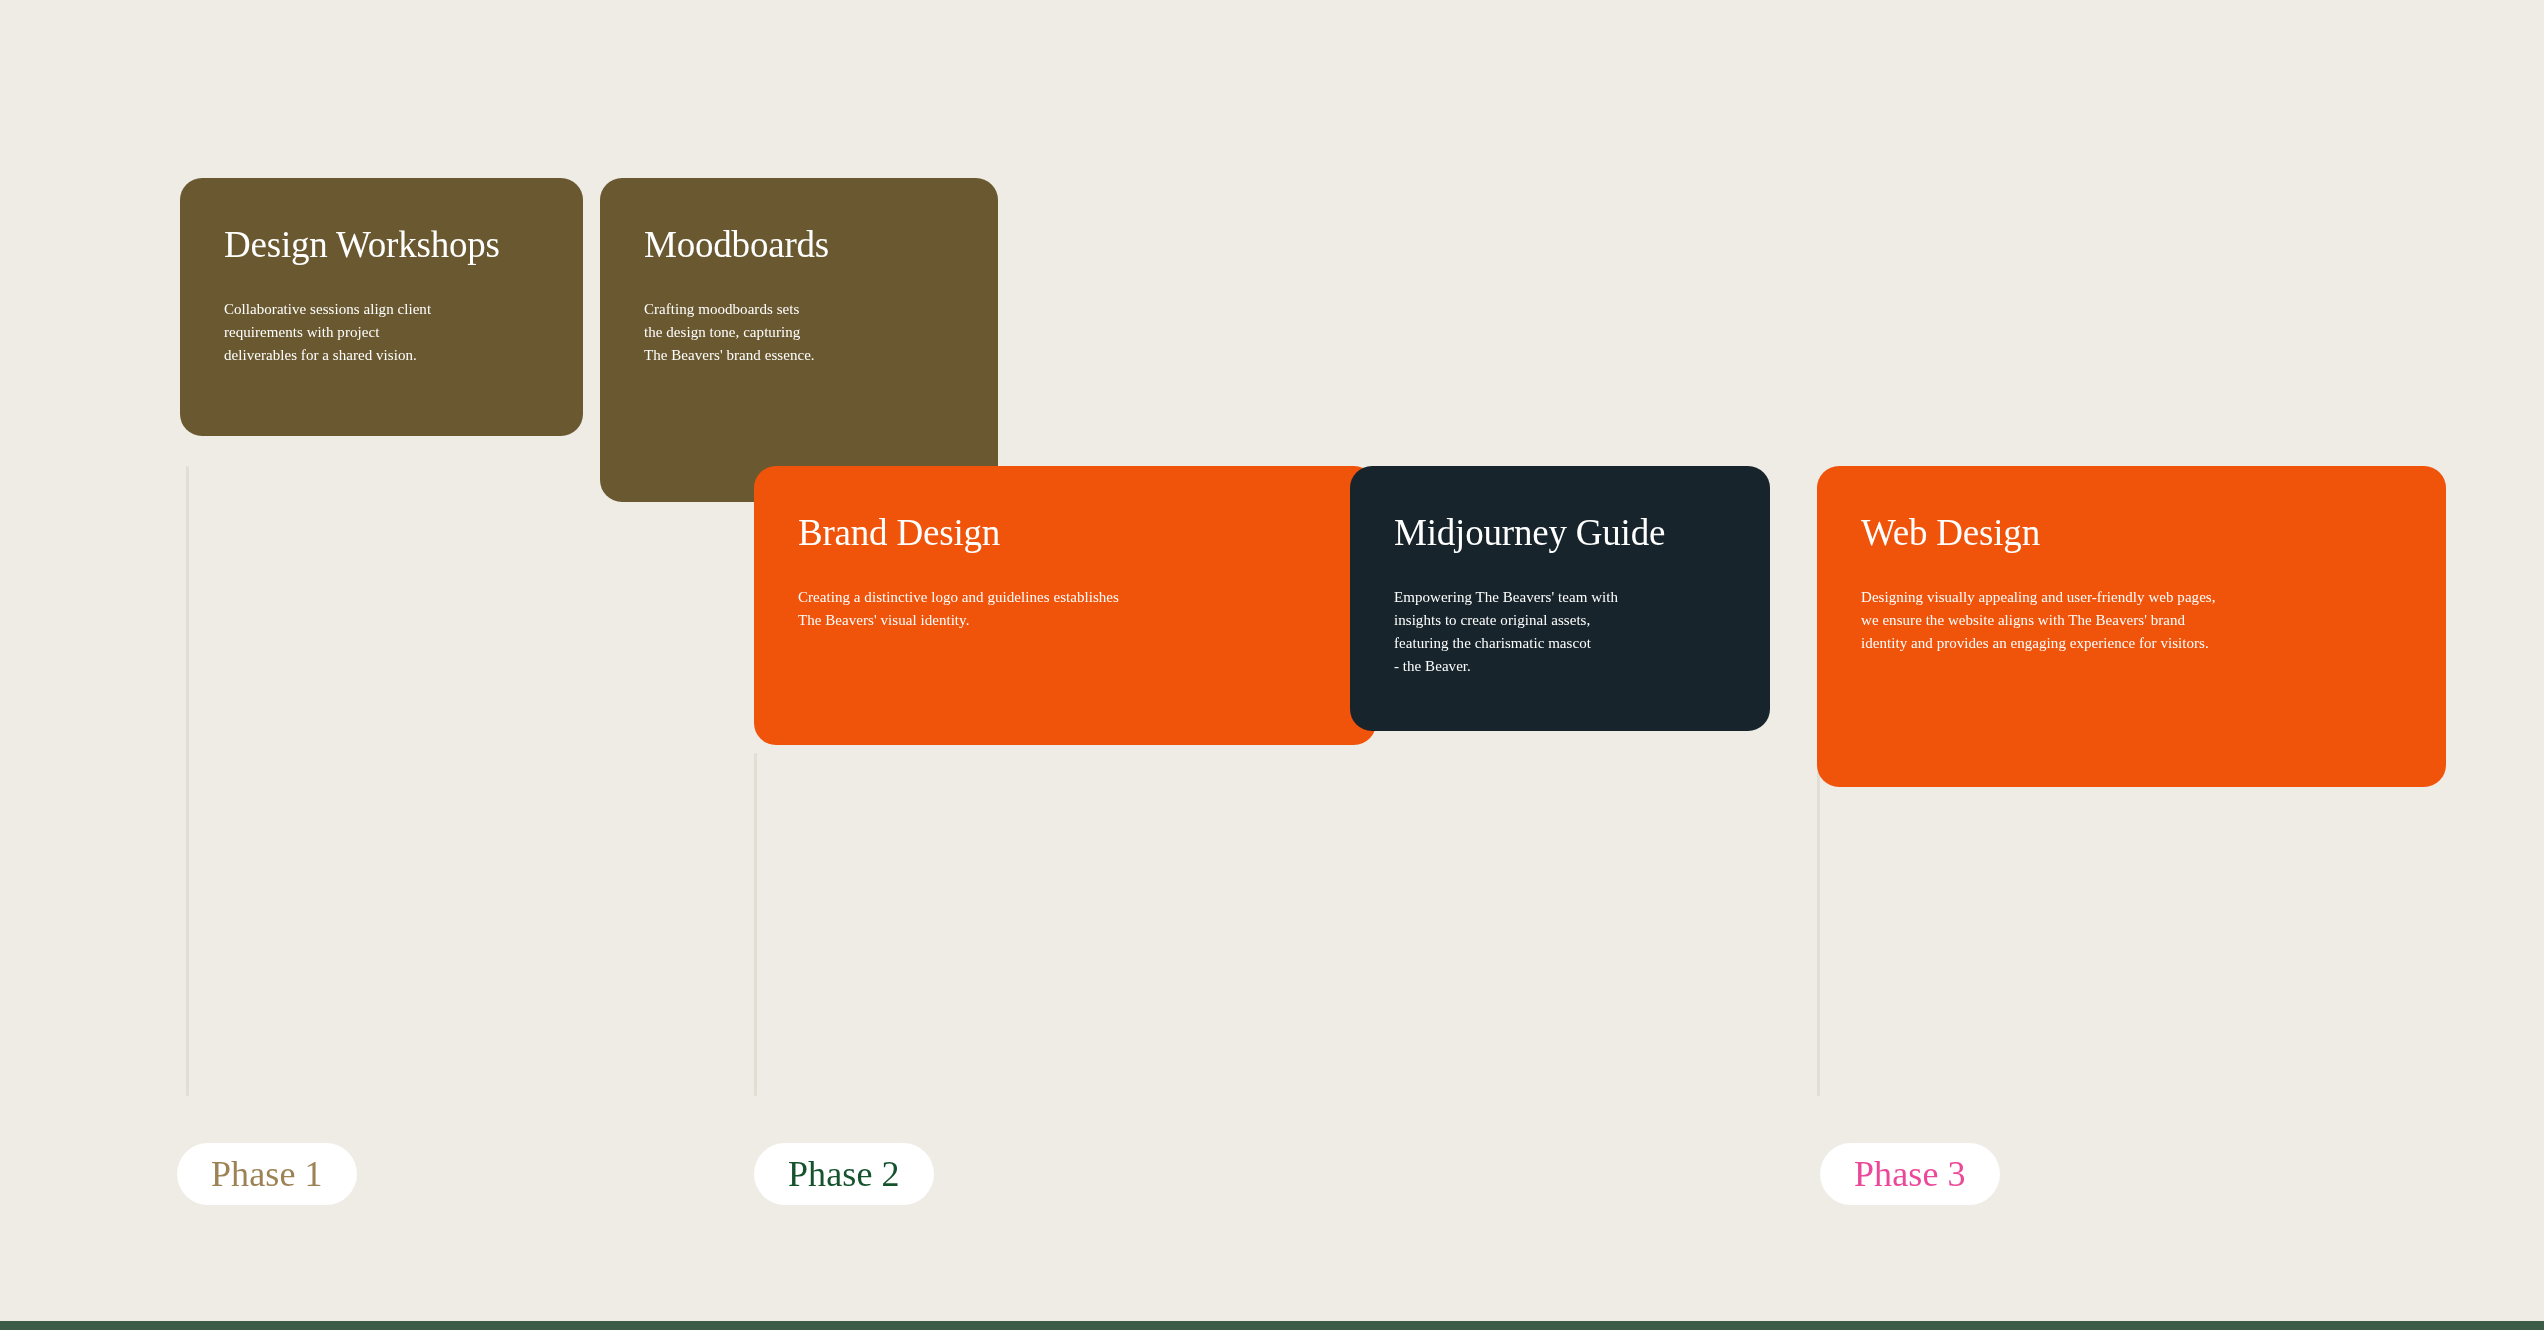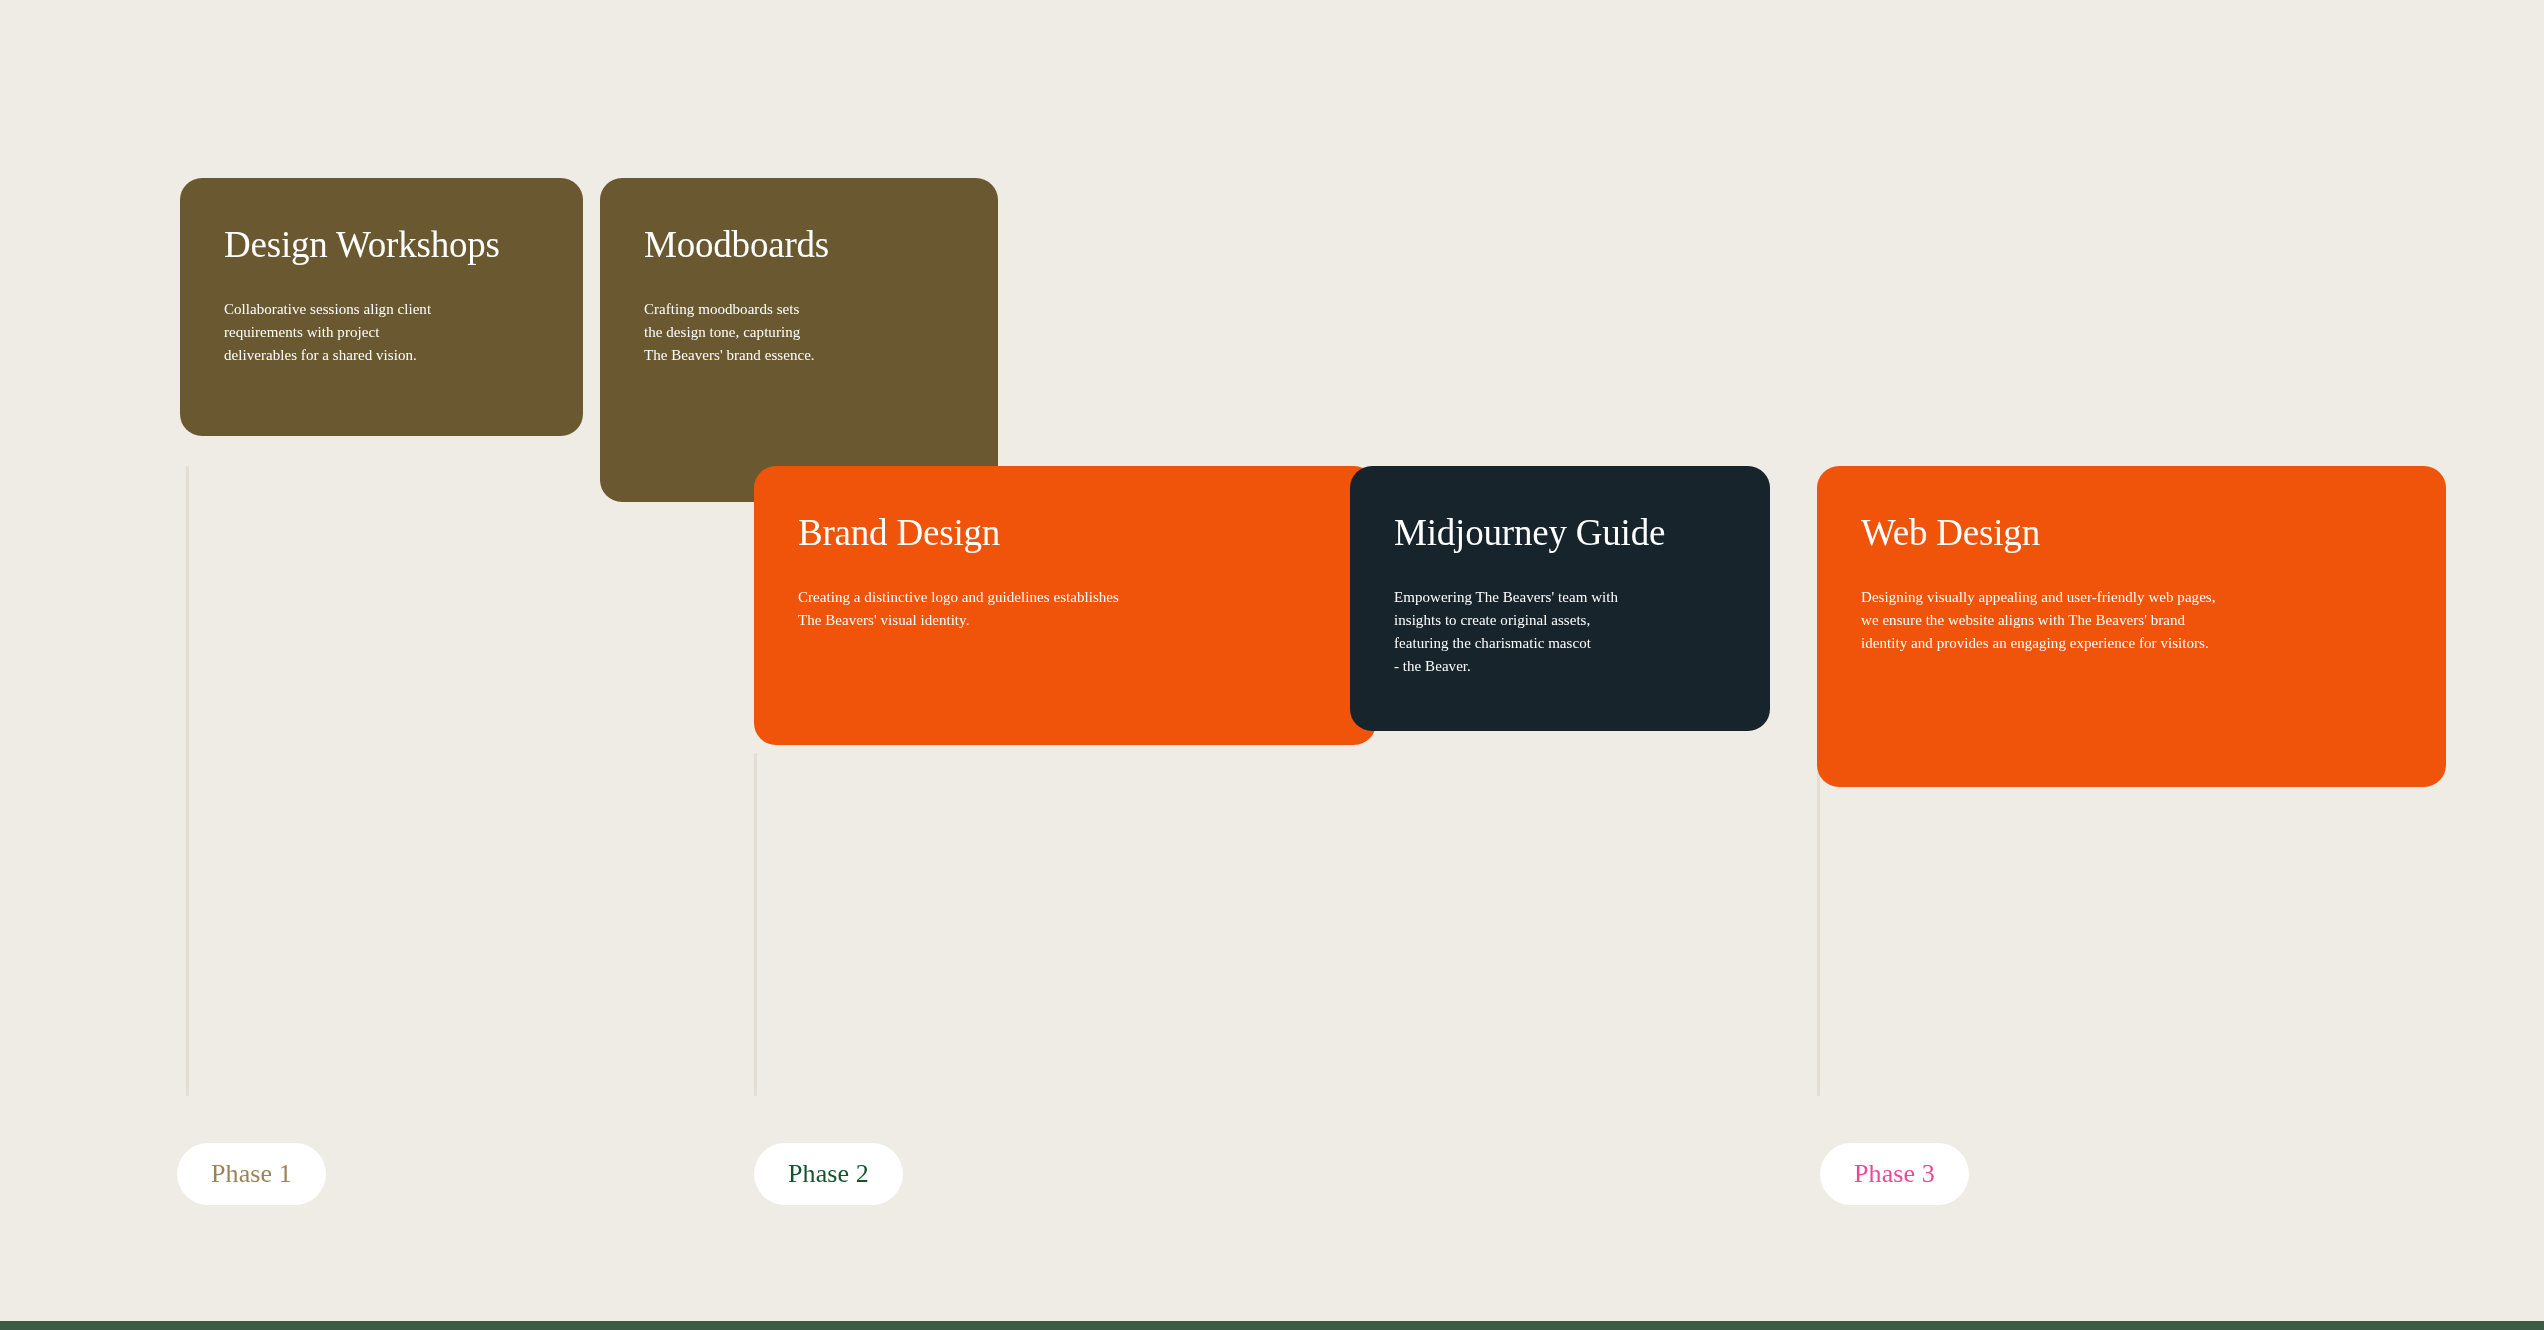--- a/index.html
+++ b/index.html
@@ -66,21 +66,21 @@
   .phase-pill {
     position:absolute;
     height:62px;
     border-radius:34px;
     background:#ffffff;
     display:flex;
     align-items:center;
     justify-content:center;
     padding:17px 34px;
     color:#9c8254;
-    font-size:26px;
+    font-size:36px;
     letter-spacing:0.1px;
     white-space:nowrap;
     cursor:pointer;
   }
 
   
   #bottom-strip {
     position:absolute;
     left:0;
     bottom:0;

